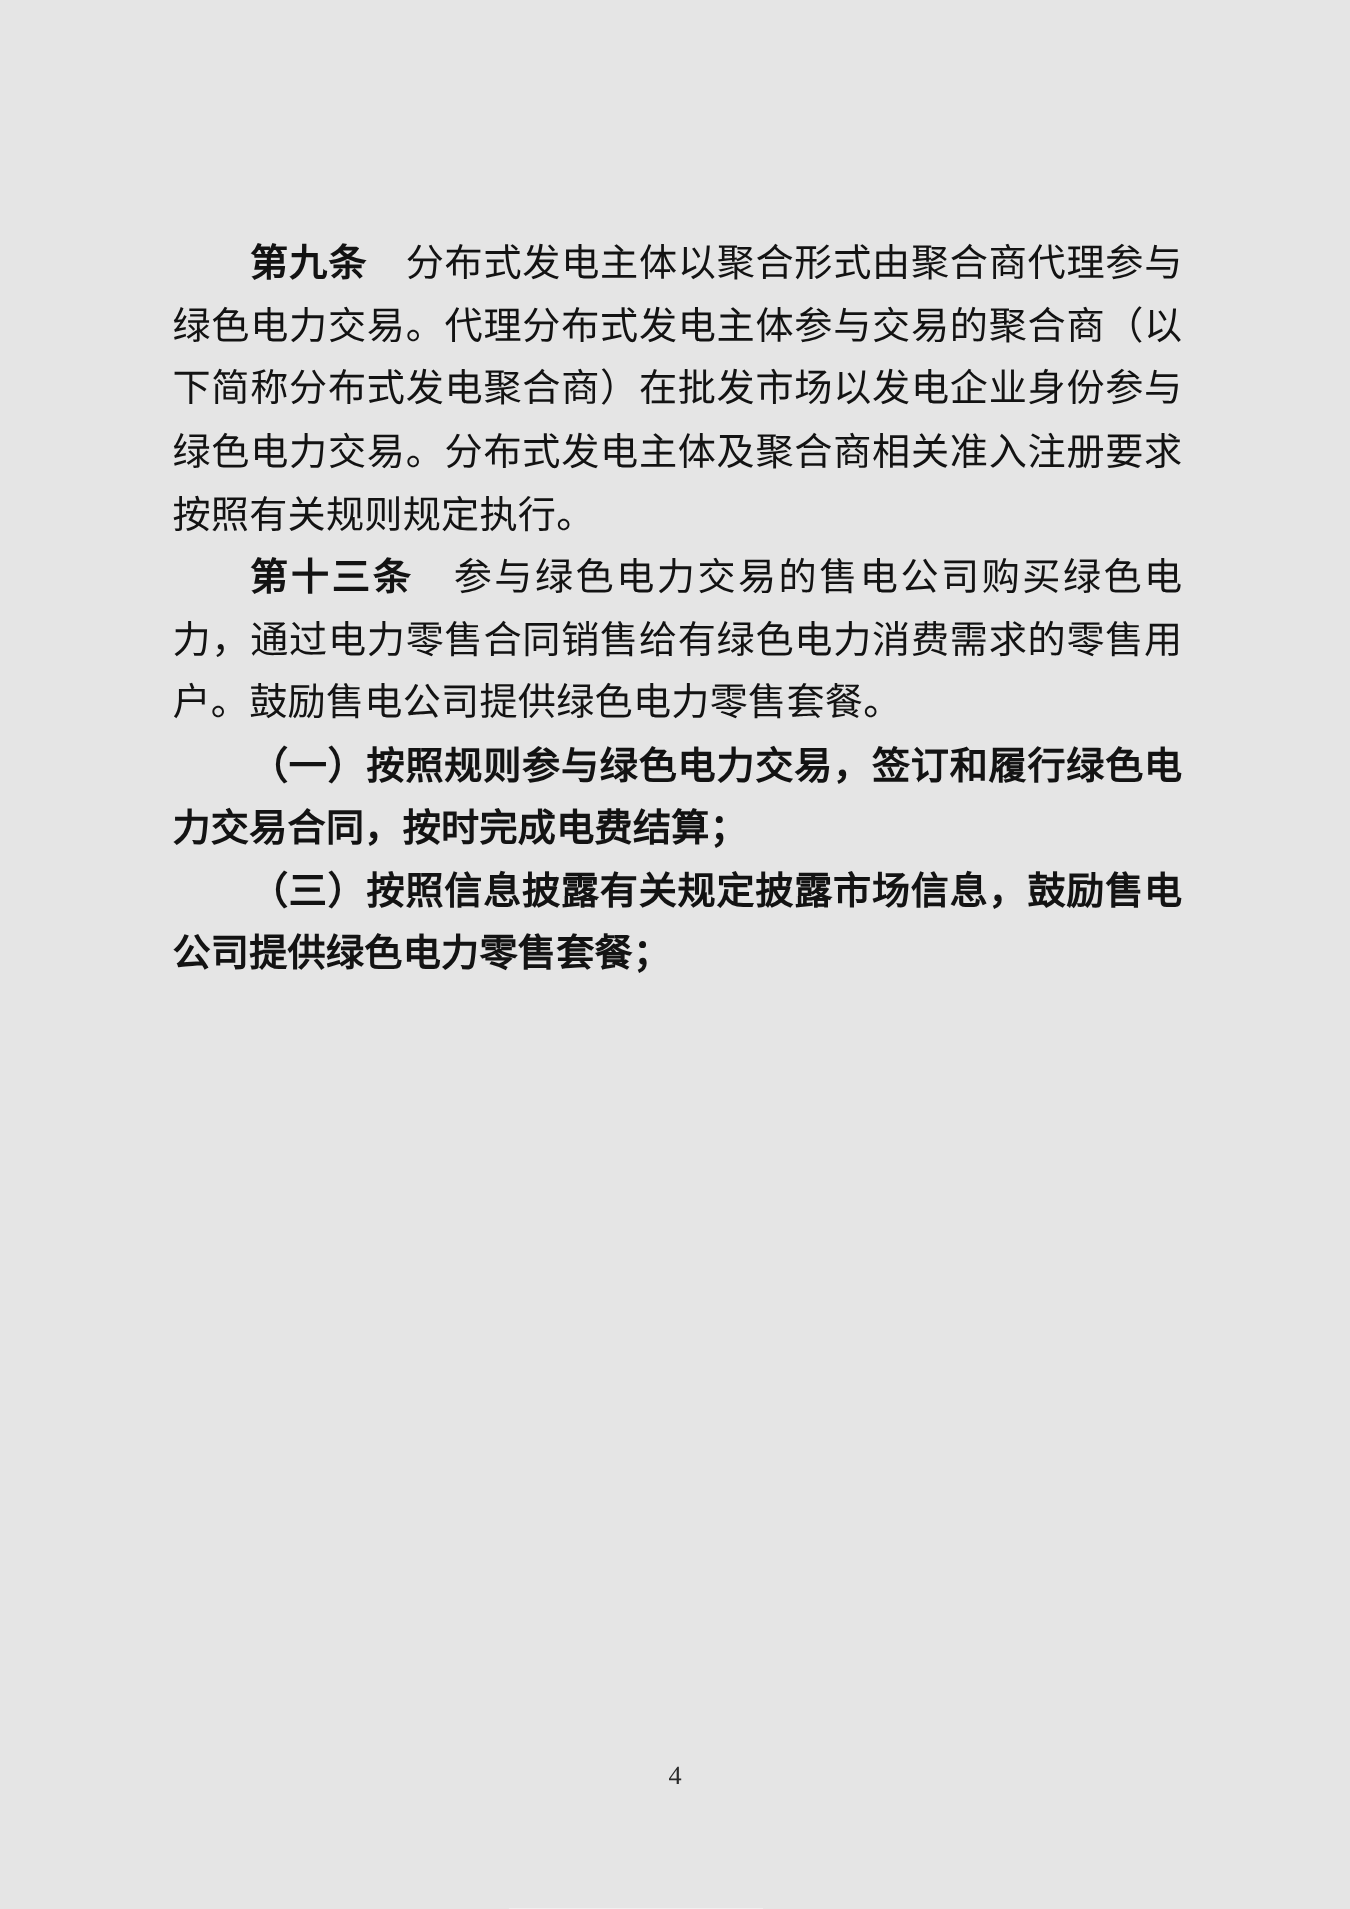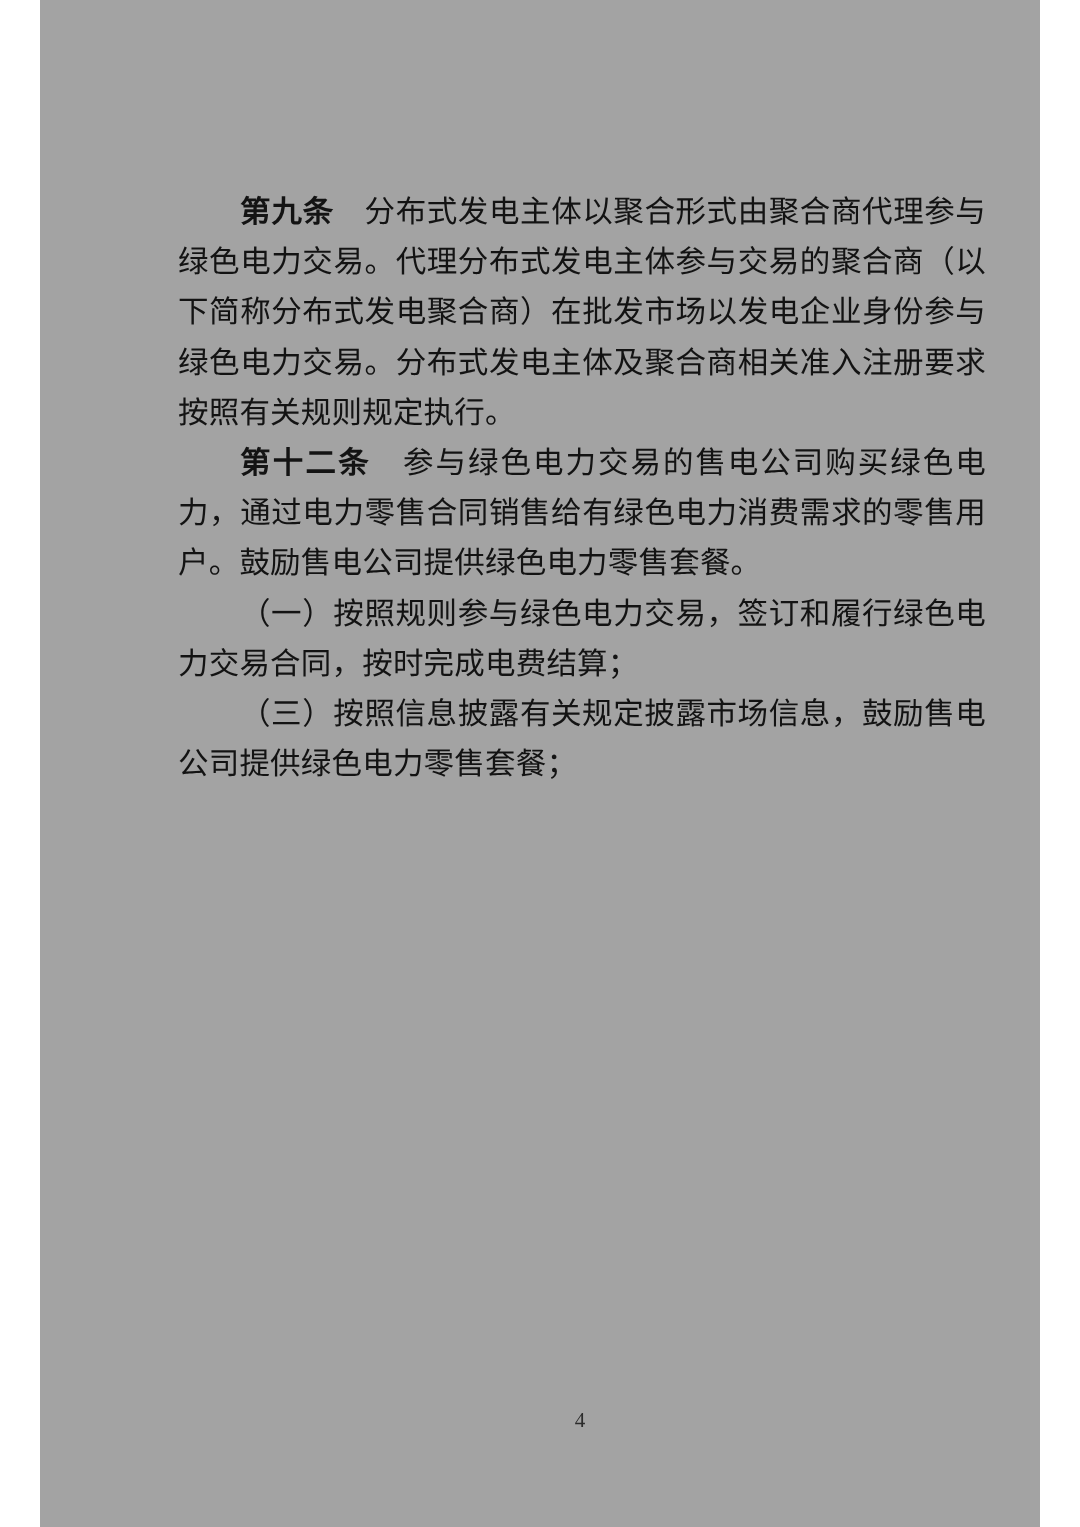--- a/index.html
+++ b/index.html
@@ -3,24 +3,24 @@
 <meta charset="utf-8">
 <title>Document Page 4</title>
 <style>
   html, body {
     margin: 0;
     padding: 0;
     background: #ffffff;
   }
   .page {
     position: relative;
-    width: 1000px;
+    width: 1080px;
     height: 1527px;
     margin: 0 auto;
-    background: #a3a3a3;
+    background: #e5e5e5;
     overflow: hidden;
     font-family: "Liberation Sans", "DejaVu Sans", sans-serif;
   }
   .content {
     position: absolute;
     left: 138px;
     top: 186px;
     width: 808px;
   }
   .para {
@@ -31,20 +31,21 @@
     text-align: justify;
     text-justify: inter-character;
     text-indent: 62px;
     letter-spacing: 0.2px;
     font-weight: 400;
     word-break: break-all;
     -webkit-font-smoothing: antialiased;
   }
   .para.item {
     text-indent: 62px;
+    font-weight: bold;
   }
   .art-label {
     font-weight: 700;
     letter-spacing: 0.5px;
   }
   .art-gap {
     display: inline-block;
     width: 30px;
   }
   .page-number {
@@ -61,21 +62,21 @@
 </head>
 <body>
 
 <div class="page">
 
   <div class="content">
 
     <p class="para"><span class="art-label">第九条</span><span class="art-gap"></span><span>分布式发电主体以聚合形式由聚合商代理参与绿色电力交易。代理分布式发电主体参与交易的聚合商（以下简称分布式发电聚合商）在批发市场以发电企业身份参与绿色电力交易。分布式发电主体及聚合商相关准入注册要求按照有关规则规定执行。</span></p>
 
 
-    <p class="para"><span class="art-label">第十二条</span><span class="art-gap"></span><span>参与绿色电力交易的售电公司购买绿色电力，通过电力零售合同销售给有绿色电力消费需求的零售用户。鼓励售电公司提供绿色电力零售套餐。</span></p>
+    <p class="para"><span class="art-label">第十三条</span><span class="art-gap"></span><span>参与绿色电力交易的售电公司购买绿色电力，通过电力零售合同销售给有绿色电力消费需求的零售用户。鼓励售电公司提供绿色电力零售套餐。</span></p>
 
 
 
     <p class="para item">（一）按照规则参与绿色电力交易，签订和履行绿色电力交易合同，按时完成电费结算；</p>
 
 
     <p class="para item">（三）按照信息披露有关规定披露市场信息，鼓励售电公司提供绿色电力零售套餐；</p>
 
   </div>
 

